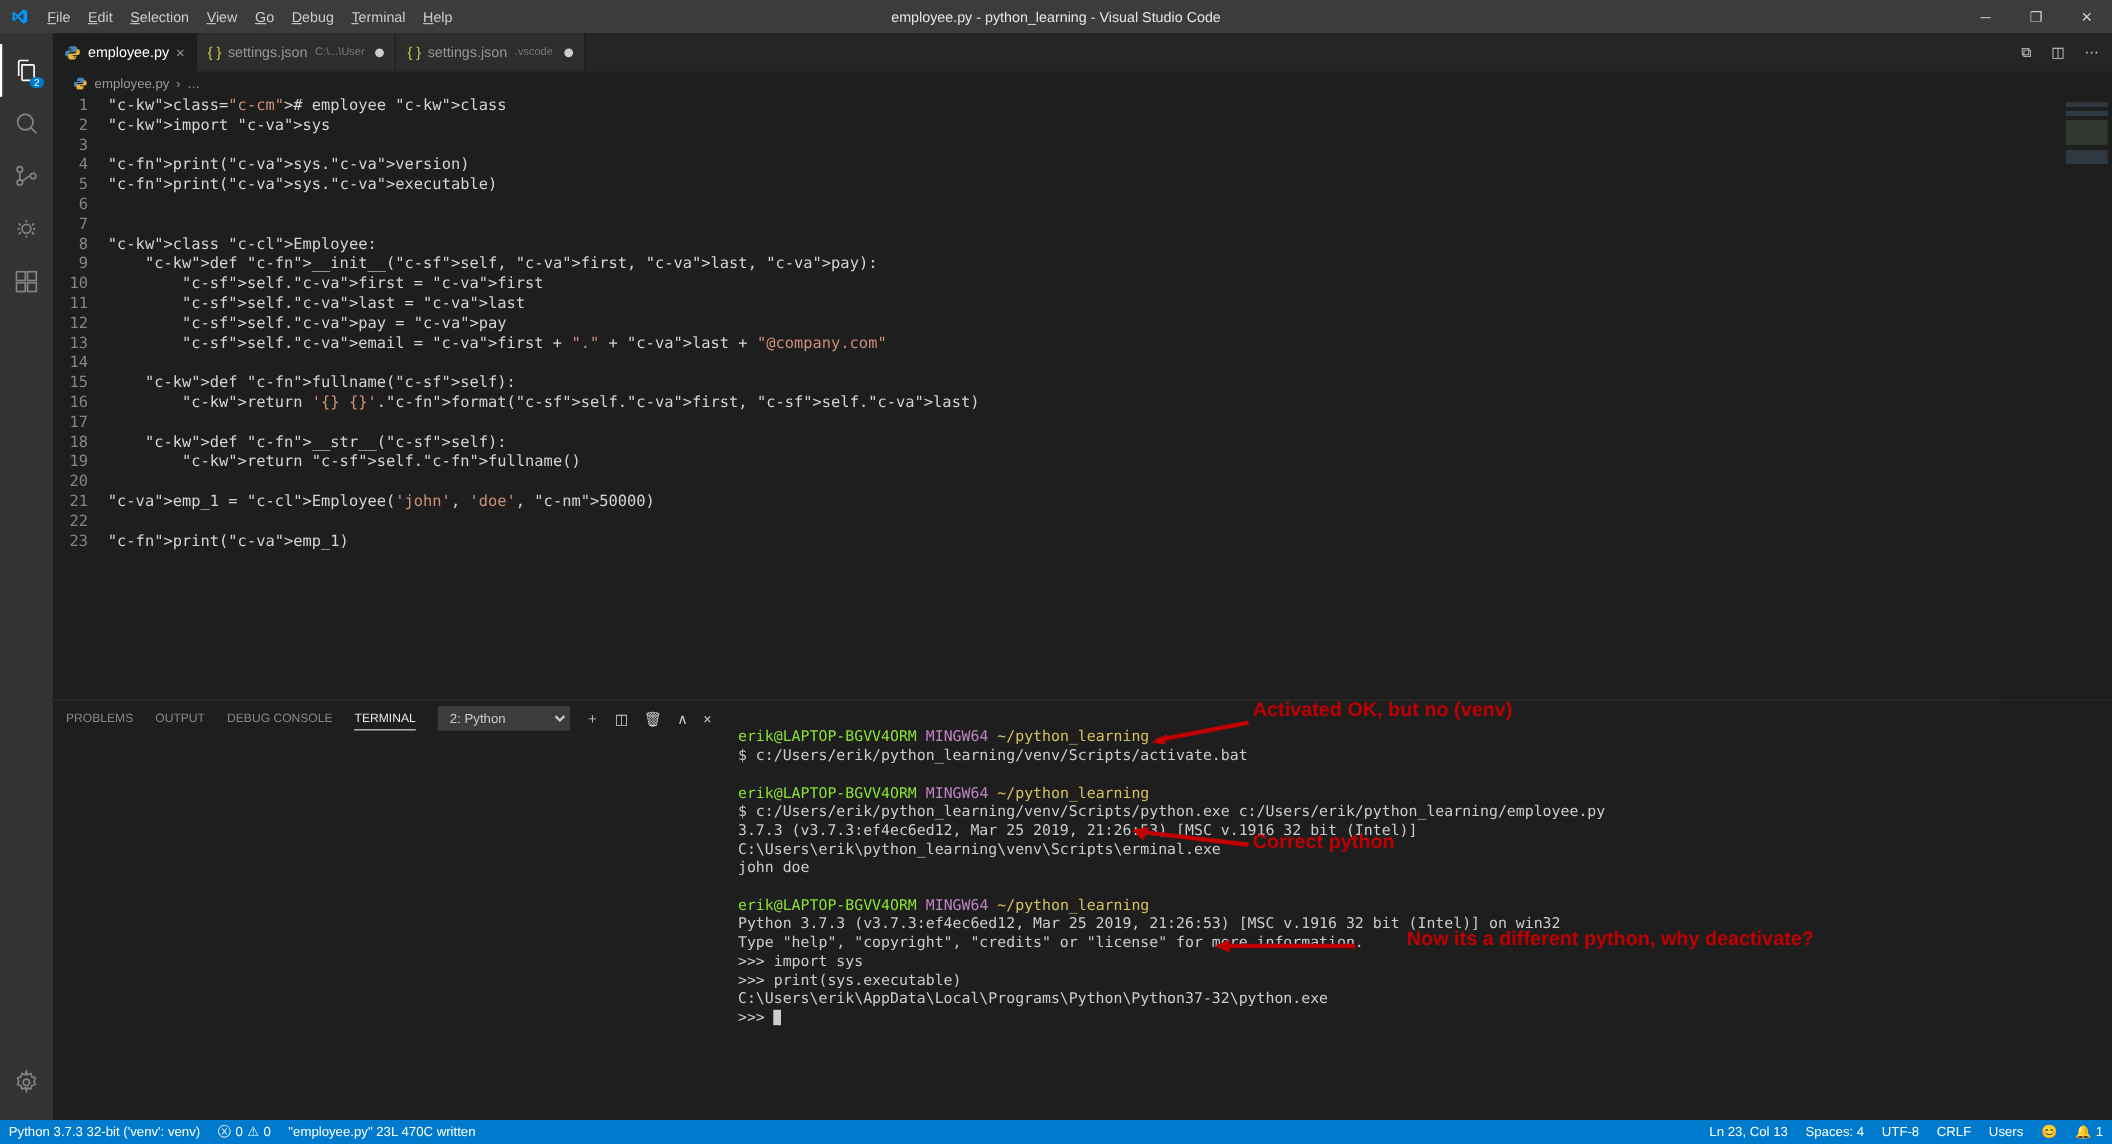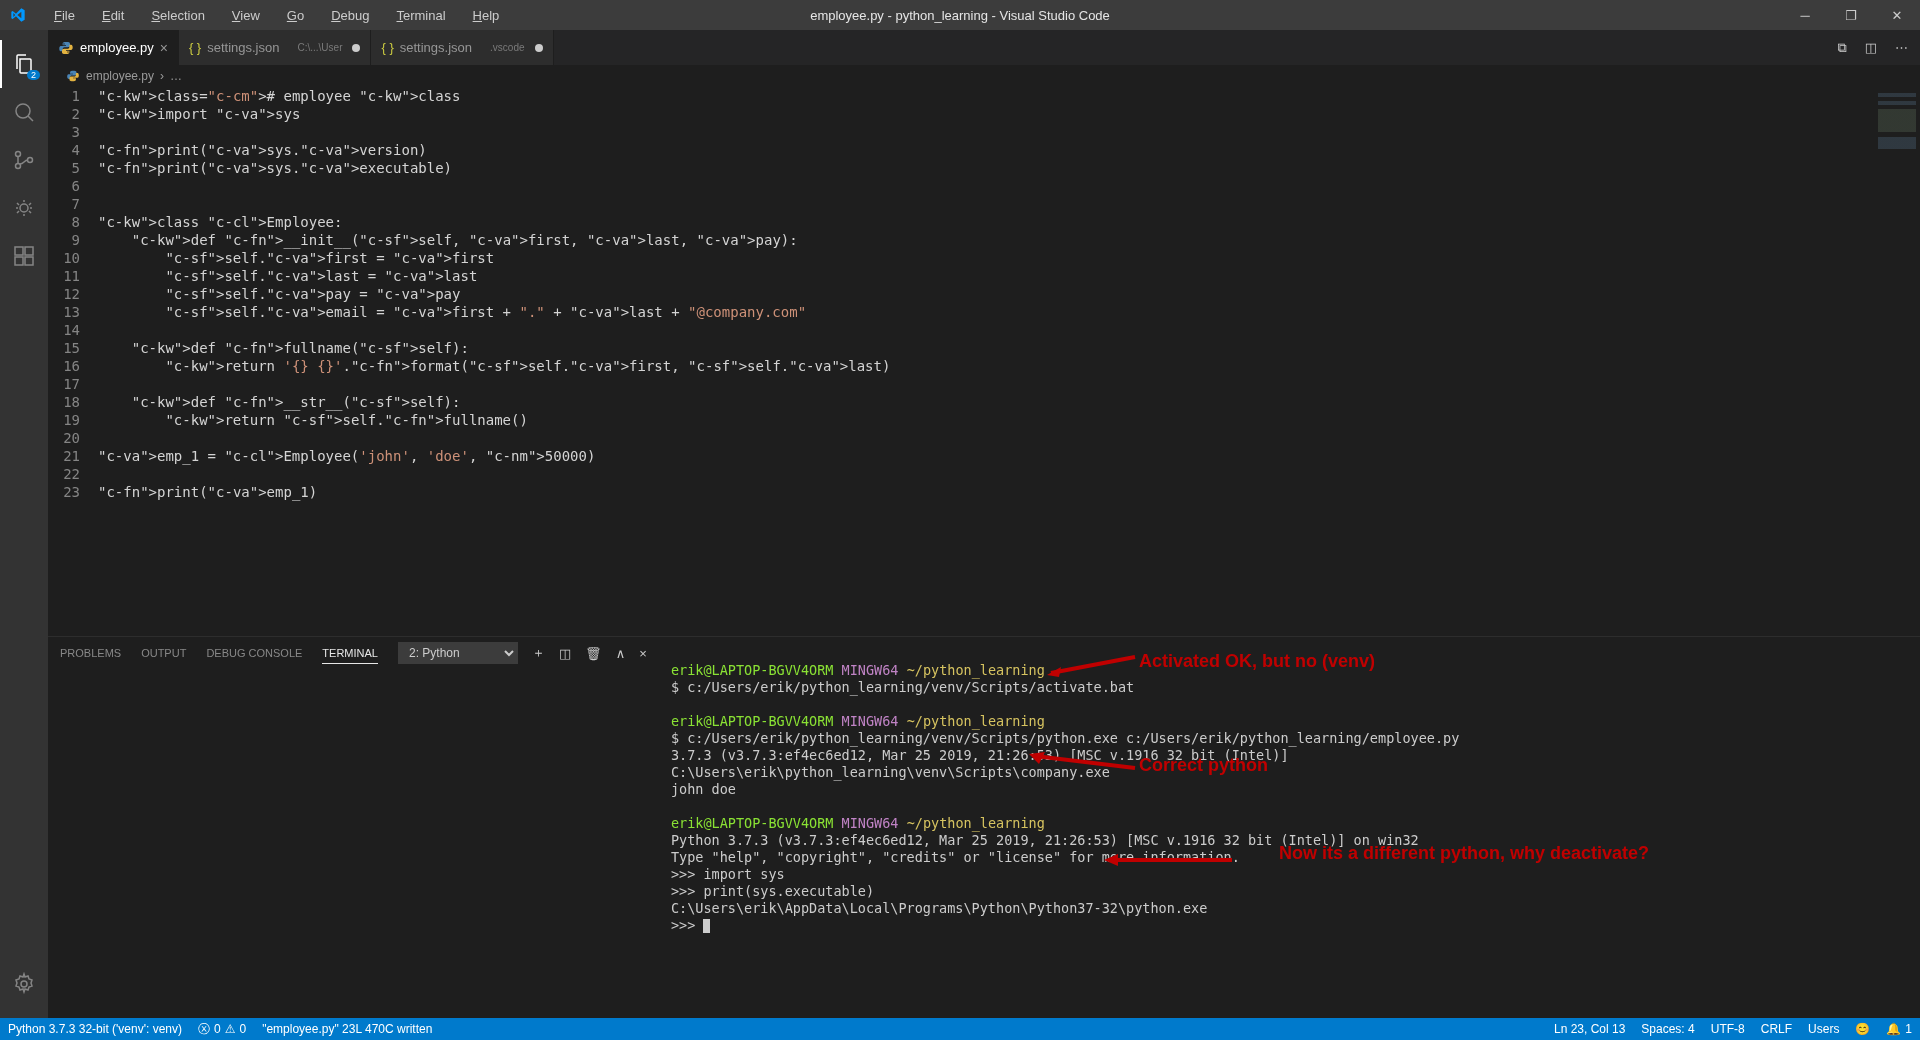--- a/index.html
+++ b/index.html
@@ -1,39 +1,39 @@
 <!DOCTYPE html>
 <html><head>
 <meta charset="utf-8">
 <style>
 * { margin:0; padding:0; box-sizing:border-box; }
 body { font-family:"Segoe UI",sans-serif; font-size:13px; background:#1e1e1e; color:#ccc; overflow:hidden; width:1920px; height:1040px; position:relative; }
 .titlebar { height:30px; background:#3c3c3c; display:flex; align-items:center; position:relative; }
-.menu { display:flex; align-items:center; height:100%;gap:11px; }
+.menu { display:flex; align-items:center; height:100%; }
 .logo { width:35px; display:flex; align-items:center; justify-content:center; }
 .logo svg { width:16px; height:16px; }
 .menu-item { padding:0 8px; height:100%; display:flex; align-items:center; cursor:pointer; color:#ccc; }
 .menu-item .ul { text-decoration:underline; }
 .title { position:absolute; left:50%; transform:translateX(-50%); color:#e5e5e5; }
 .win-controls { margin-left:auto; display:flex; height:100%; }
 .win-btn { width:46px; display:flex; align-items:center; justify-content:center; cursor:pointer; color:#ccc; }
 .main { display:flex; height:calc(100% - 30px - 22px); }
 .activitybar { width:48px; background:#333; display:flex; flex-direction:column; align-items:center; padding-top:10px; position:relative; }
 .act-item { width:48px; height:48px; display:flex; align-items:center; justify-content:center; color:#858585; cursor:pointer; position:relative; }
 .act-item.active { color:#fff; }
 .act-item.active::before { content:""; position:absolute; left:0; top:0; bottom:0; width:2px; background:#fff; }
 .act-badge { position:absolute; bottom:8px; right:8px; background:#007acc; color:#fff; border-radius:10px; font-size:9px; padding:0 4px; min-width:12px; text-align:center; }
 .act-bottom { margin-top:auto; margin-bottom:10px; }
 .editor-area { flex:1; display:flex; flex-direction:column; background:#1e1e1e; min-width:0; }
 .tabs { height:35px; background:#252526; display:flex; align-items:center; }
 .tab { height:35px; padding:0 10px; display:flex; align-items:center; gap:6px; background:#2d2d2d; color:#969696; cursor:pointer; border-right:1px solid #1e1e1e; }
 .tab.active { background:#1e1e1e; color:#fff; }
 .tab-icon { width:16px; height:16px; }
 .tab-close { color:#969696; cursor:pointer; font-size:14px; }
-.tab-detail { font-size:10px; color:#7a7a7a; margin-left:12px;text-align:right; }
+.tab-detail { font-size:10px; color:#7a7a7a; margin-left:1px;text-align:right; }
 .tab-dot { width:8px; height:8px; border-radius:50%; background:#ccc; margin-left:4px; }
 .tab-right { margin-left:auto; display:flex; gap:18px; padding-right:12px; color:#ccc; }
 .tab-right span { cursor:pointer; }
 .breadcrumb { height:22px; display:flex; align-items:center; padding:0 18px; color:#9a9a9a; gap:6px; font-size:12px; }
 .editor-wrap { flex:1; display:flex; min-height:0; }
 .editor { flex:1; display:flex; font-family:Consolas,monospace; font-size:14px; line-height:18px; position:relative; overflow:hidden; }
 .gutter { width:50px; text-align:right; color:#858585; padding-right:18px; user-select:none; }
 .gutter div { height:18px; }
 .code { flex:1; color:#d4d4d4; }
 .code div { height:18px; white-space:pre; }
@@ -251,21 +251,21 @@
           </select>
           <span>＋</span>
           <span>◫</span>
           <span>🗑</span>
           <span>∧</span>
           <span>×</span>
         </div>
       </div>
       <div class="terminal" id="terminal">
 
-        <div class="annotation" style="top:16px; left:480px">Activated OK, but no (venv)</div>
+        <div class="annotation" style="top:0; left:480px">Activated OK, but no (venv)</div>
         <svg class="arrow" style="top:18px; left:388px" width="90" height="22">
             <line x1="88" y1="2" x2="4" y2="18" stroke="#c00000" stroke-width="4"></line>
             <polygon points="0,20 14,12 12,22" fill="#c00000"></polygon>
           </svg>
 
         <div class="annotation" style="top:120px; left:480px">Correct python</div>
         <svg class="arrow" style="top:115px; left:370px" width="108" height="20">
             <line x1="106" y1="16" x2="6" y2="4" stroke="#c00000" stroke-width="4"></line>
             <polygon points="0,2 16,0 10,12" fill="#c00000"></polygon>
           </svg>
@@ -275,21 +275,21 @@
             <line x1="128" y1="7" x2="6" y2="7" stroke="#c00000" stroke-width="4"></line>
             <polygon points="0,7 14,1 14,13" fill="#c00000"></polygon>
           </svg>
       <div class="term-line">&nbsp;</div>
           <div class="term-line"><span class="t-g">erik@LAPTOP-BGVV4ORM</span> <span class="t-p">MINGW64</span> <span class="t-y">~/python_learning</span></div>
           <div class="term-line">$ c:/Users/erik/python_learning/venv/Scripts/activate.bat</div>
           <div class="term-line">&nbsp;</div>
           <div class="term-line"><span class="t-g">erik@LAPTOP-BGVV4ORM</span> <span class="t-p">MINGW64</span> <span class="t-y">~/python_learning</span></div>
           <div class="term-line">$ c:/Users/erik/python_learning/venv/Scripts/python.exe c:/Users/erik/python_learning/employee.py</div>
           <div class="term-line">3.7.3 (v3.7.3:ef4ec6ed12, Mar 25 2019, 21:26:53) [MSC v.1916 32 bit (Intel)]</div>
-          <div class="term-line">C:\Users\erik\python_learning\venv\Scripts\company.exe</div>
+          <div class="term-line">C:\Users\erik\python_learning\venv\Scripts\erminal.exe</div>
           <div class="term-line">john doe</div>
           <div class="term-line">&nbsp;</div>
           <div class="term-line"><span class="t-g">erik@LAPTOP-BGVV4ORM</span> <span class="t-p">MINGW64</span> <span class="t-y">~/python_learning</span></div>
           <div class="term-line">Python 3.7.3 (v3.7.3:ef4ec6ed12, Mar 25 2019, 21:26:53) [MSC v.1916 32 bit (Intel)] on win32</div>
           <div class="term-line">Type "help", "copyright", "credits" or "license" for more information.</div>
           <div class="term-line">&gt;&gt;&gt; import sys</div>
           <div class="term-line">&gt;&gt;&gt; print(sys.executable)</div>
           <div class="term-line">C:\Users\erik\AppData\Local\Programs\Python\Python37-32\python.exe</div>
           <div class="term-line">&gt;&gt;&gt; <span class="cursor-blink"></span></div>
         </div>

